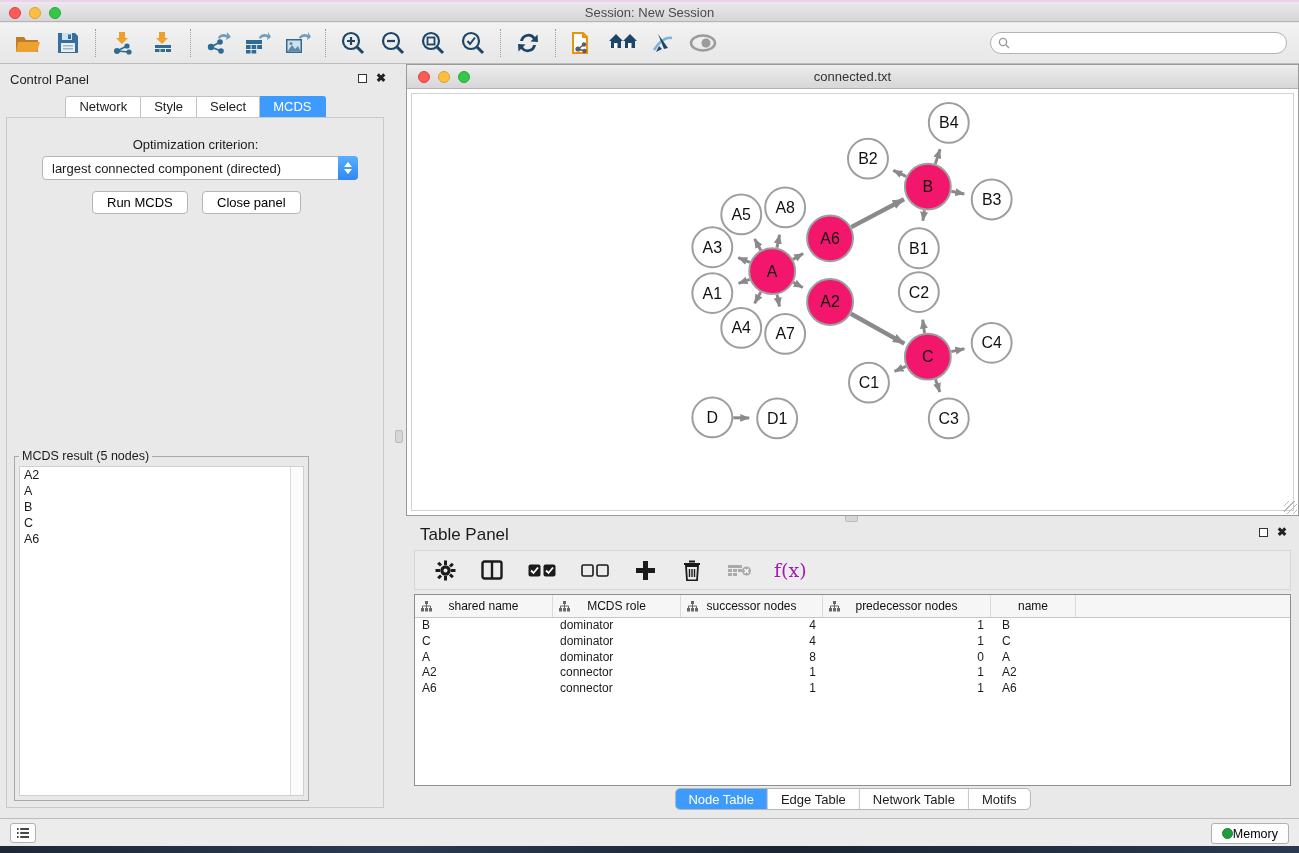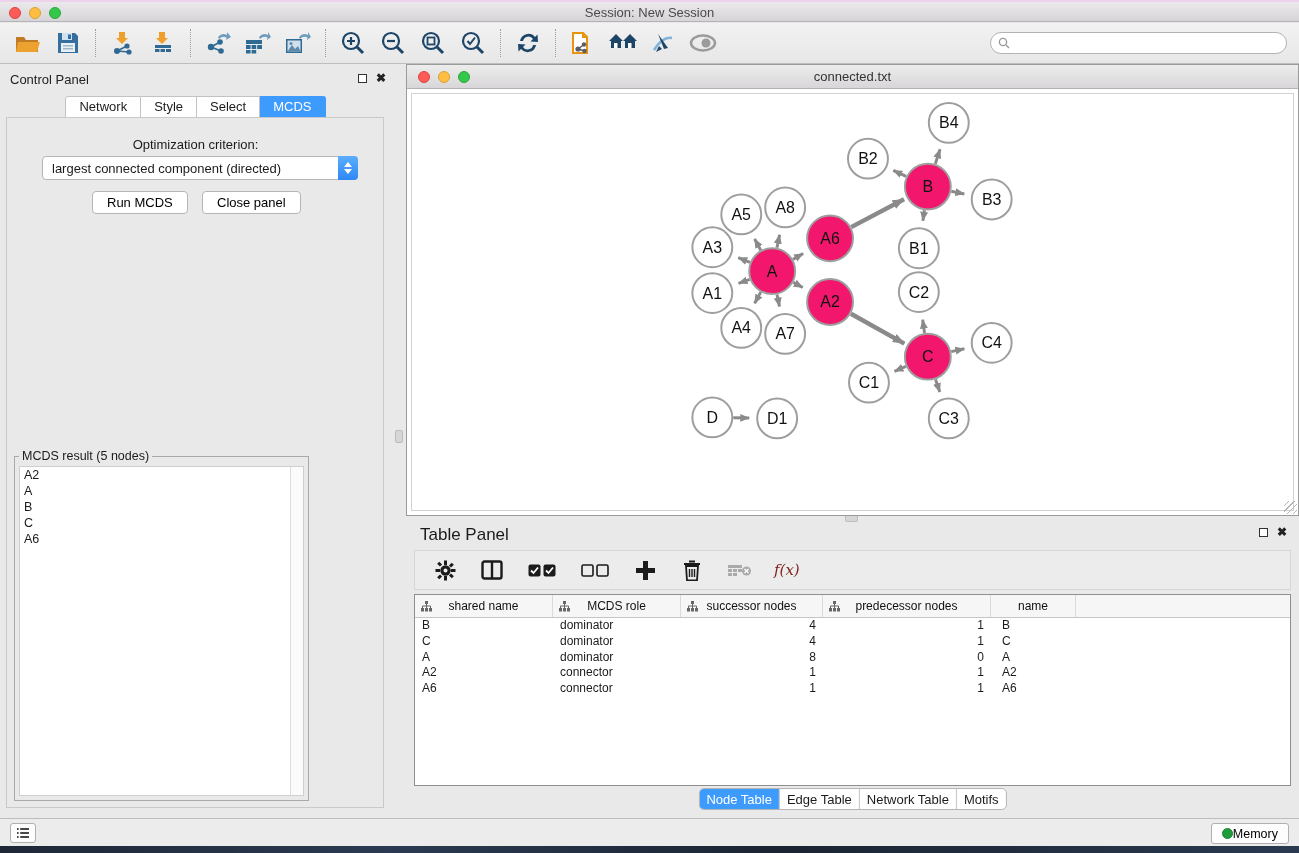--- a/index.html
+++ b/index.html
@@ -89,36 +89,36 @@
   .canvas svg{position:absolute;left:0;top:0;width:100%;height:100%;}
   .resize-grip{position:absolute;right:1px;bottom:1px;width:13px;height:13px;
     background:repeating-linear-gradient(135deg,transparent 0 3px,#b5b5b5 3px 4px);}
 
   
   .tablepanel{position:absolute;left:406px;top:520px;width:893px;height:296px;}
   .tp-title{position:absolute;left:14px;top:5px;font-size:17px;}
   .tp-btns{right:12px;top:7px;}
   .tp-toolbar{position:absolute;left:8px;top:30px;right:8px;height:40px;background:#ececec;
     border:1px solid #d6d6d6;display:flex;align-items:center;gap:19px;padding-left:16px;}
-  .fx{font-family:"DejaVu Serif",serif;font-style:italic;font-size:15px;color:#7f1d1d;}
+  .fx{font-family:"DejaVu Serif",serif;font-size:19px;color:#a21caf;}
   .ttable{position:absolute;left:8px;top:74px;right:8px;height:192px;background:#fff;
     border:1px solid #8f8f8f;overflow:hidden;}
   .thead{display:flex;height:23px;background:#f6f6f6;border-bottom:1px solid #c6c6c6;}
   .th{position:relative;border-right:1px solid #dadada;font-size:12px;display:flex;
     align-items:center;justify-content:center;color:#111;}
   .th .hicon{position:absolute;left:6px;top:6px;}
   .tr{display:flex;height:15.7px;align-items:center;}
   .td{font-size:12px;line-height:15px;padding-left:7px;white-space:nowrap;overflow:hidden;}
   .td.num{text-align:right;padding-right:7px;padding-left:0;}
   .td.namecol{padding-left:11px;}
   .col0{width:138px;}.col1{width:128px;}.col2{width:142px;}.col3{width:168px;}.col4{width:85px;}
   .colfill{flex:1;border-right:none;}
   .tp-tabs{position:absolute;left:50%;transform:translateX(-50%);top:268px;height:22px;
     display:flex;border:1px solid #b5b5b5;border-radius:5px;overflow:hidden;background:#fff;}
-  .tp-tab{height:100%;line-height:21px;padding:0 7px;font-size:13px;border-left:1px solid #c4c4c4;}
+  .tp-tab{height:100%;line-height:21px;padding:0 13px;font-size:13px;border-left:1px solid #c4c4c4;}
   .tp-tab:first-child{border-left:none;}
   .tp-tab.sel{background:#3d9bfd;color:#fff;}
 
   
   .statusbar{position:absolute;left:0;top:818px;width:100%;height:28px;background:#ececec;
     border-top:1px solid #bdbdbd;}
   .list-btn{position:absolute;left:10px;top:4px;width:26px;height:20px;background:#fdfdfd;
     border:1px solid #b0b0b0;border-radius:3px;display:flex;align-items:center;justify-content:center;}
   .memory-btn{position:absolute;right:10px;top:4px;height:21px;background:#fdfdfd;
     border:1px solid #b0b0b0;border-radius:3px;display:flex;align-items:center;gap:0;

